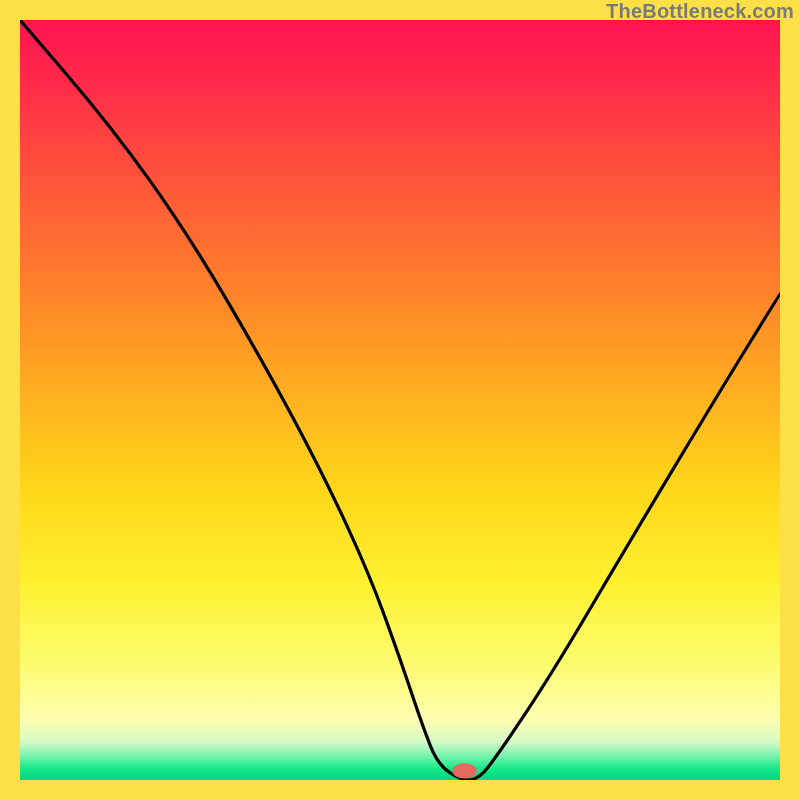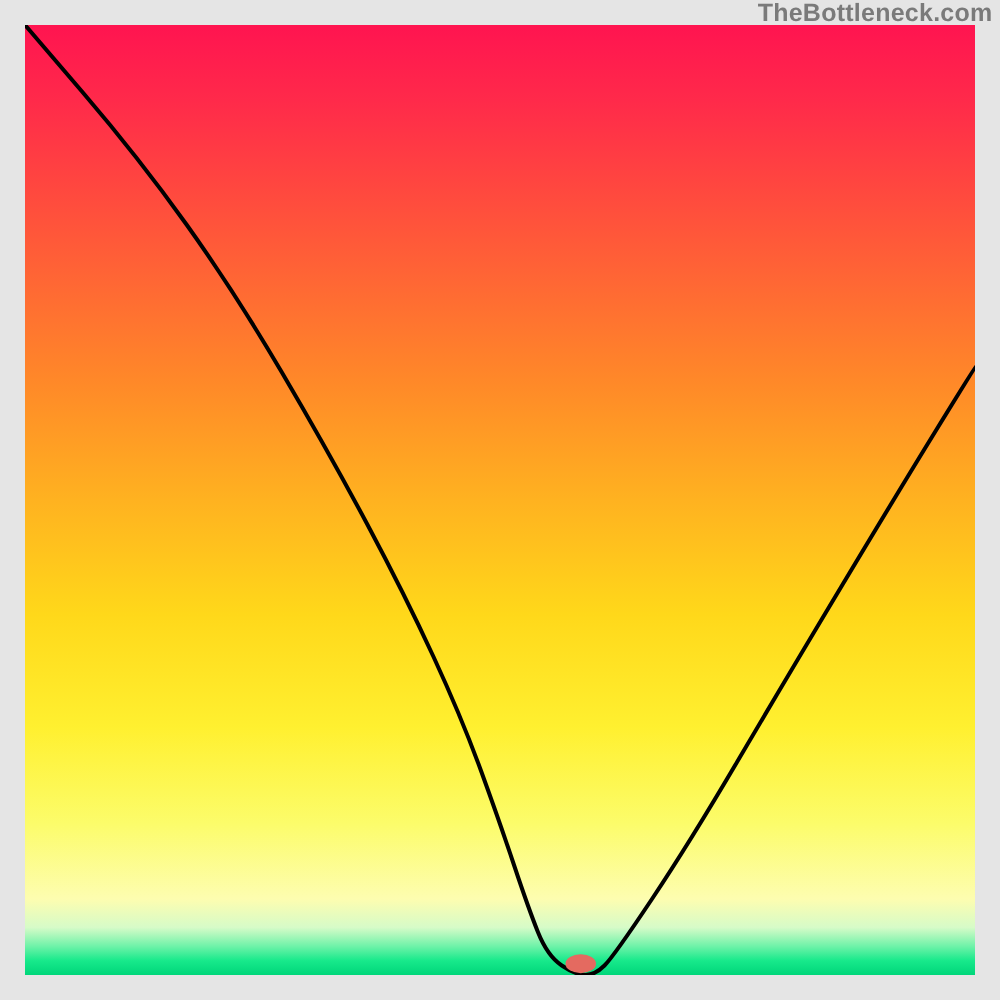--- a/index.html
+++ b/index.html
@@ -9,21 +9,21 @@
     height: 800px;
     background: #000;
     overflow: hidden;
   }
   .frame {
     position: absolute;
     left: 0;
     top: 0;
     width: 800px;
     height: 800px;
-    background: #e5e5e5;
+    background: #fde047;
   }
   .plot {
     position: absolute;
     left: 20px;
     top: 20px;
     width: 760px;
     height: 760px;
     
     background: linear-gradient(to bottom,
       #ff1450 0%,

